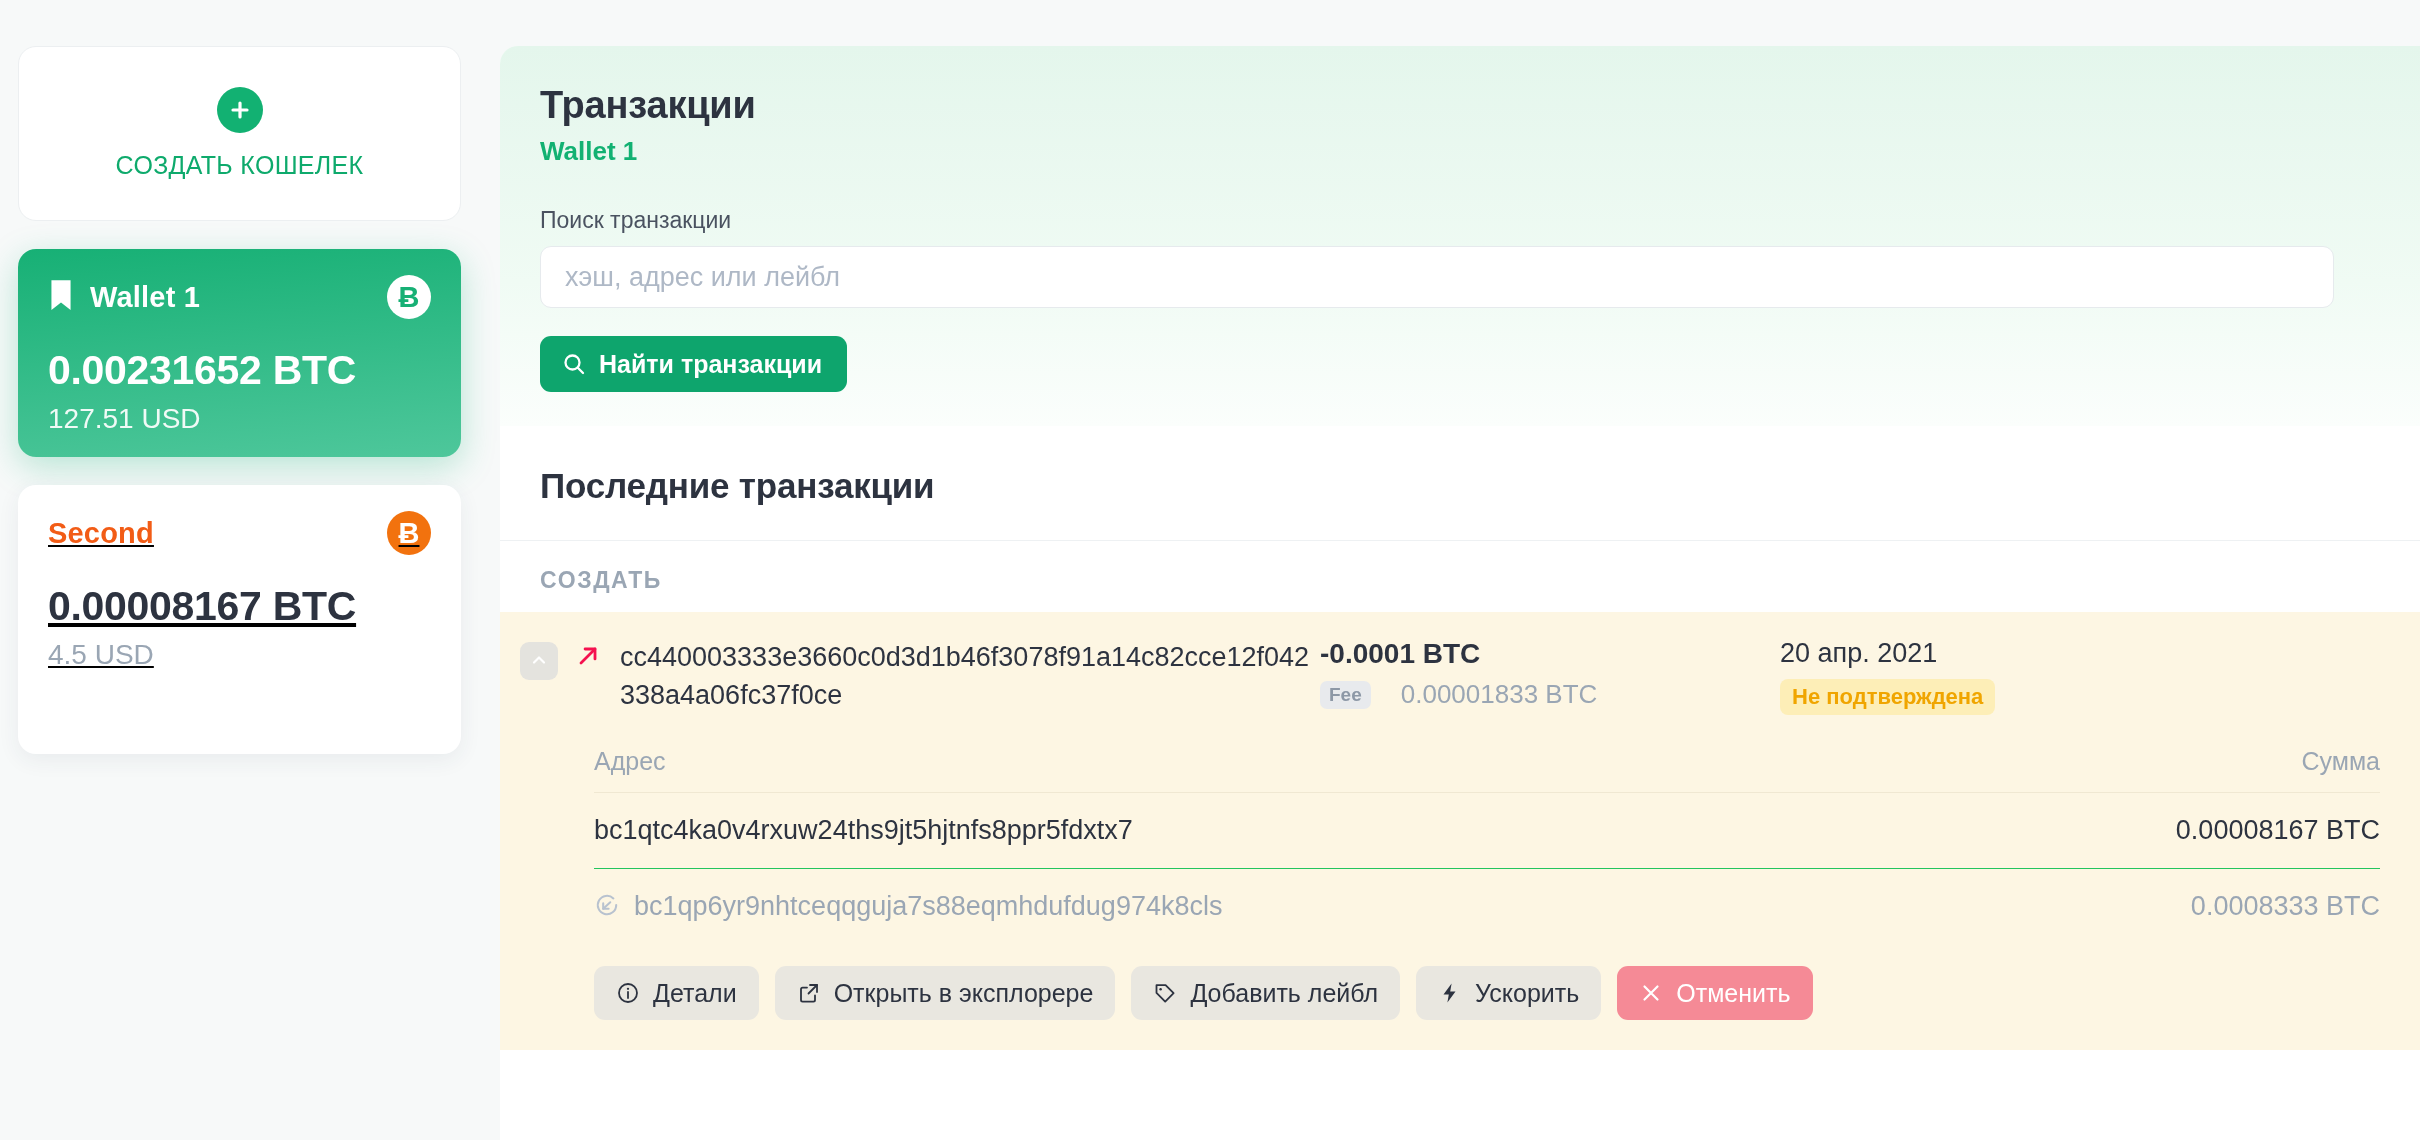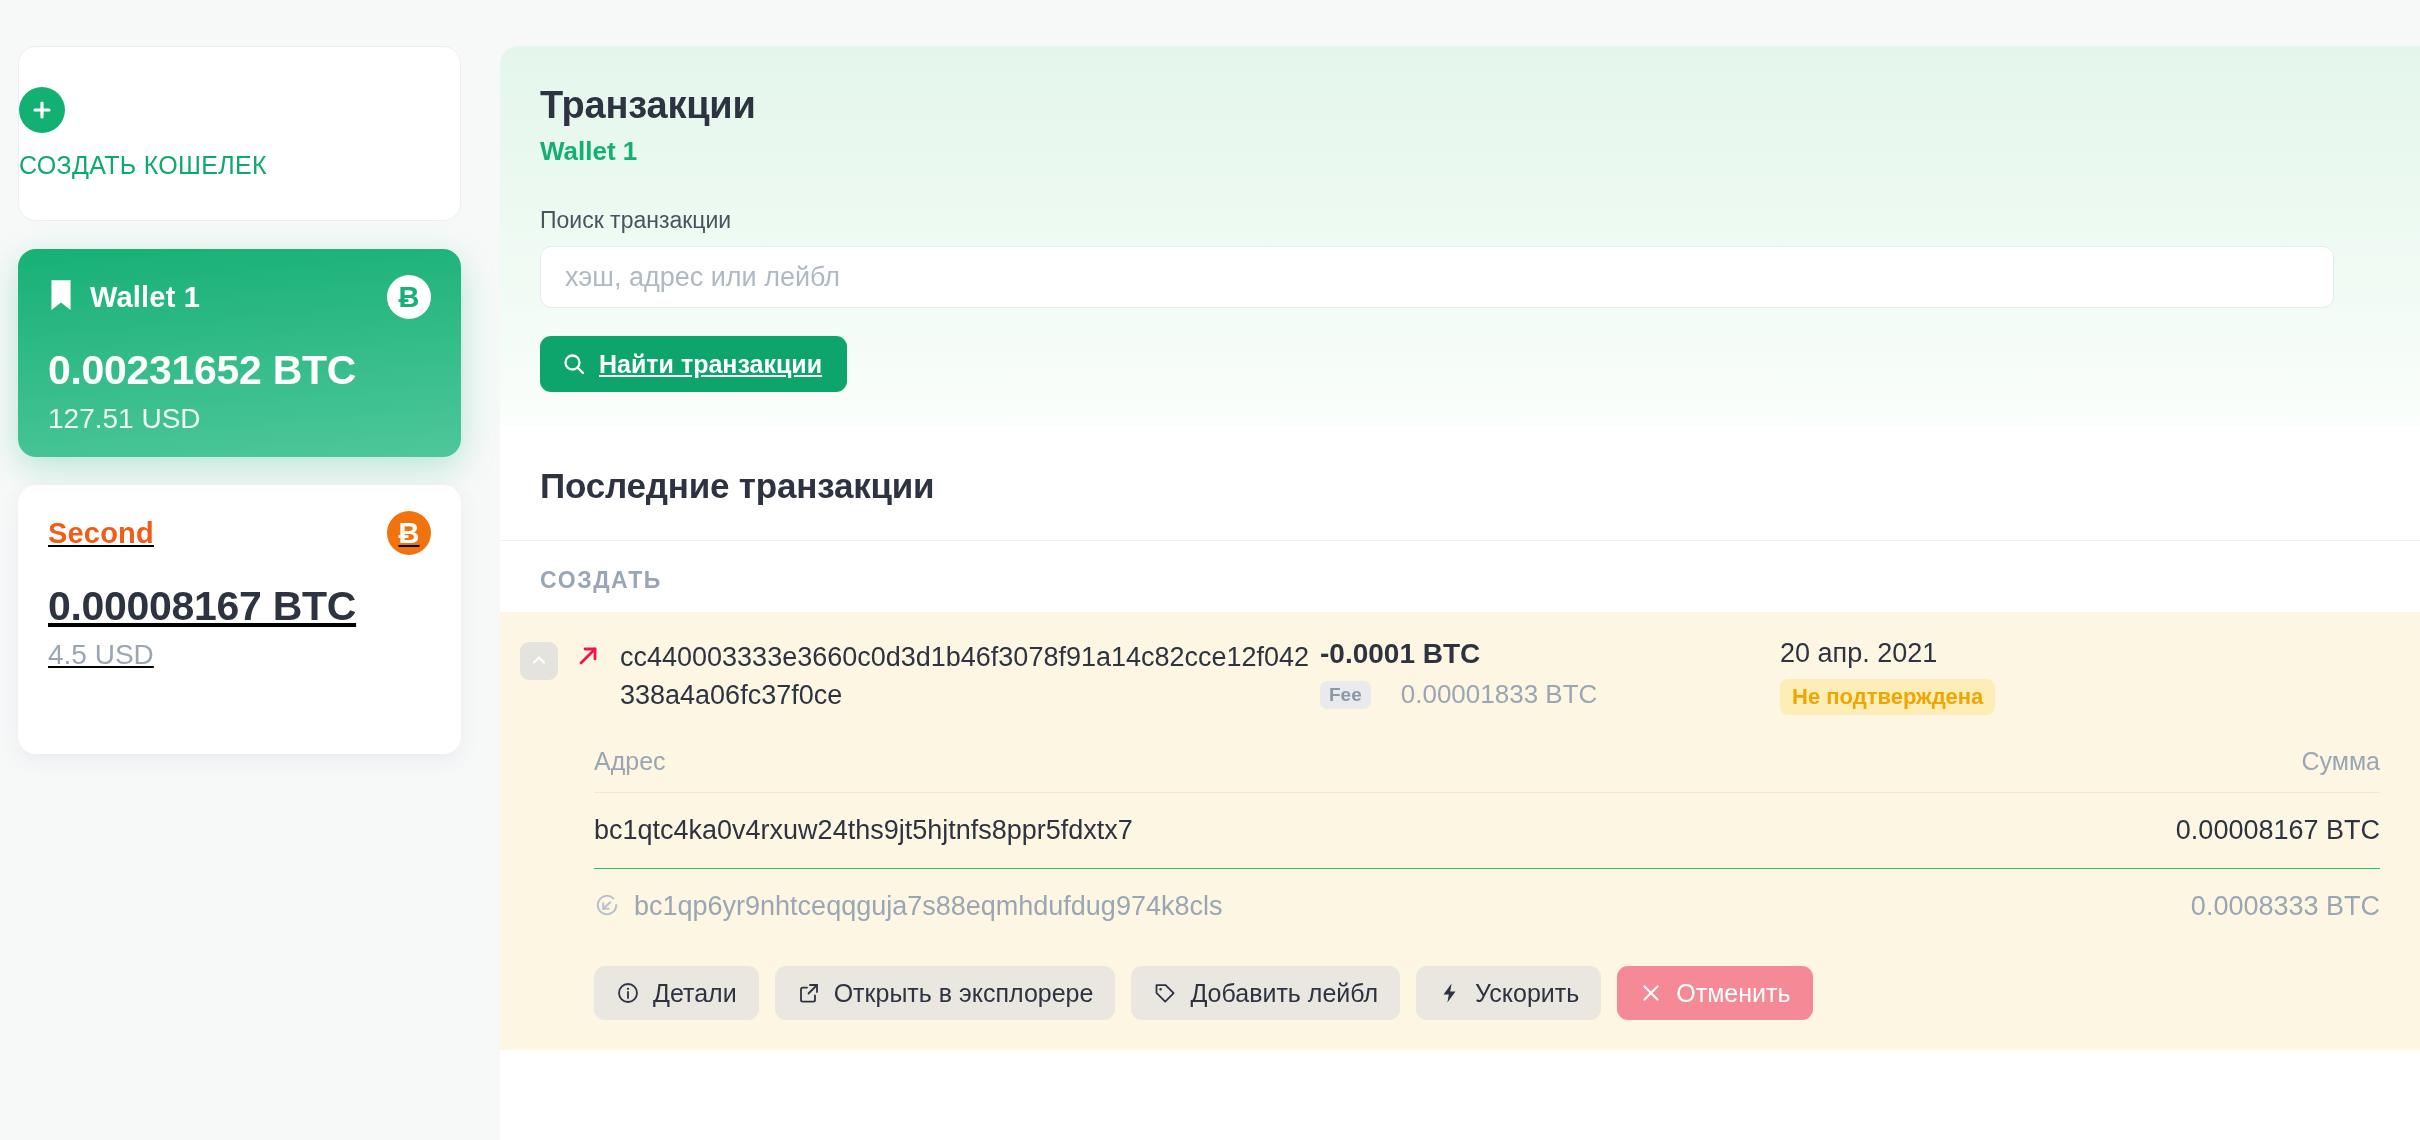--- a/index.html
+++ b/index.html
@@ -19,21 +19,21 @@
     flex: 0 0 500px;
   }
   .create-wallet-card {
     width: 443px;
     height: 175px;
     background: #ffffff;
     border: 1px solid #eceff1;
     border-radius: 18px;
     display: flex;
     flex-direction: column;
-    align-items: flex-start;
+    align-items: center;
     justify-content: center;
     gap: 18px;
     cursor: pointer;
   }
   .plus-circle {
     width: 46px; height: 46px; border-radius: 50%;
     background: #12b172;
     display: flex; align-items: center; justify-content: center;
   }
   .plus-circle svg { display: block; }
@@ -132,21 +132,20 @@
     border: none;
     border-radius: 11px;
     background: #0ea56d;
     color: #ffffff;
     font-size: 25px;
     font-weight: 600;
     font-family: inherit;
     padding: 0 25px 0 22px;
     display: inline-flex; align-items: center; gap: 13px;
     cursor: pointer;
-    text-decoration: underline;
   }
   .search-btn svg { display: block; }
 
   .recent-title {
     font-size: 35px; font-weight: 700; color: #2d3340;
     padding: 40px 40px 0 40px;
     letter-spacing: -.2px;
   }
   .day-header {
     margin-top: 34px;

